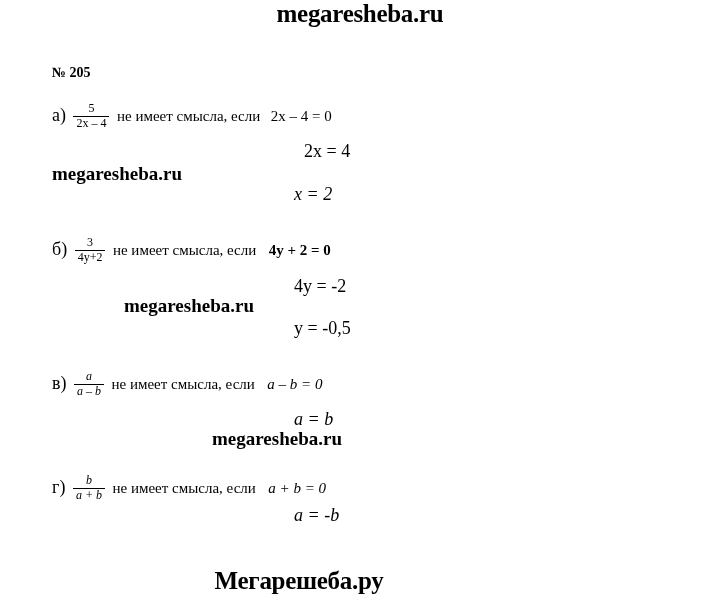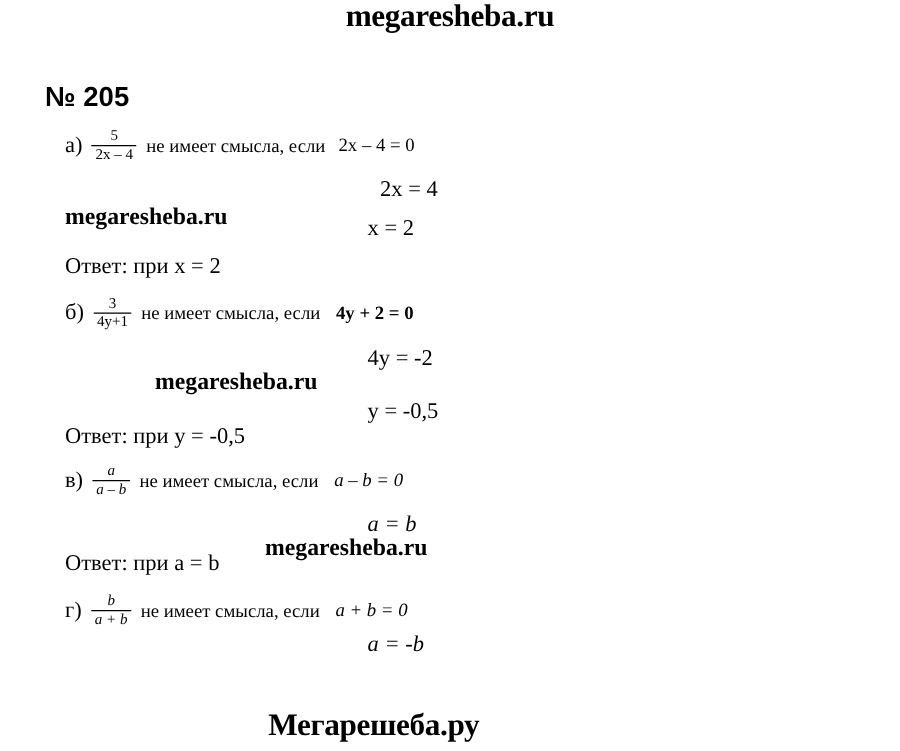--- a/index.html
+++ b/index.html
@@ -47,25 +47,25 @@
   .wm-inline {
     position: absolute;
     font-family: "Liberation Serif", serif;
     font-weight: bold;
     font-size: 19px;
     color: #000000;
     white-space: nowrap;
   }
   .task-number {
     position: absolute;
-    left: 36px;
+    left: 52px;
     top: 65px;
-    font-size: 22px;
+    font-size: 14px;
     font-weight: bold;
-    font-family: Liberation Sans, sans-serif;
+    font-family: Liberation Serif, serif;
   }
   .line {
     position: absolute;
     font-size: 18px;
     white-space: nowrap;
     font-family: "Liberation Serif", serif;
   }
   .label {
     font-size: 18px;
   }
@@ -107,47 +107,44 @@
   <div class="line" style="left:52px; top:103px;">
     <span class="label">а)</span>
     <span class="frac">
       <span class="num">5</span>
       <span class="den">2х – 4</span>
     </span>
     <span class="txt">не имеет смысла, если</span>
     <span class="txt" style="margin-left:6px;">2х – 4 = 0</span>
   </div>
   <div class="line" style="left:304px; top:141px;">2х = 4</div>
-  <div class="line" style="left:294px; top:172px;">х = 2</div>
-  <div class="line" style="left:52px; top:202px;">Ответ: при х = 2</div>
+  <div class="line" style="left:294px; top:184px;font-style:italic;">х = 2</div>
 
   <div class="line" style="left:52px; top:237px;">
     <span class="label">б)</span>
     <span class="frac">
       <span class="num">3</span>
-      <span class="den">4у+1</span>
+      <span class="den">4у+2</span>
     </span>
     <span class="txt">не имеет смысла, если</span>
     <span class="txt" style="margin-left:8px;font-weight:bold;">4у + 2 = 0</span>
   </div>
   <div class="line" style="left:294px; top:276px;">4у = -2</div>
   <div class="line" style="left:294px; top:318px;">у = -0,5</div>
-  <div class="line" style="left:52px; top:338px;">Ответ: при у = -0,5</div>
 
   <div class="line" style="left:52px; top:371px;">
     <span class="label">в)</span>
     <span class="frac ital">
       <span class="num">a</span>
       <span class="den">a – b</span>
     </span>
     <span class="txt">не имеет смысла, если</span>
     <span class="txt ital" style="margin-left:8px;">a – b = 0</span>
   </div>
   <div class="line ital" style="left:294px; top:409px;">a = b</div>
-  <div class="line" style="left:52px; top:440px;">Ответ: при a = b</div>
 
   <div class="line" style="left:52px; top:475px;">
     <span class="label">г)</span>
     <span class="frac ital">
       <span class="num">b</span>
       <span class="den">a + b</span>
     </span>
     <span class="txt">не имеет смысла, если</span>
     <span class="txt ital" style="margin-left:8px;">a + b = 0</span>
   </div>

